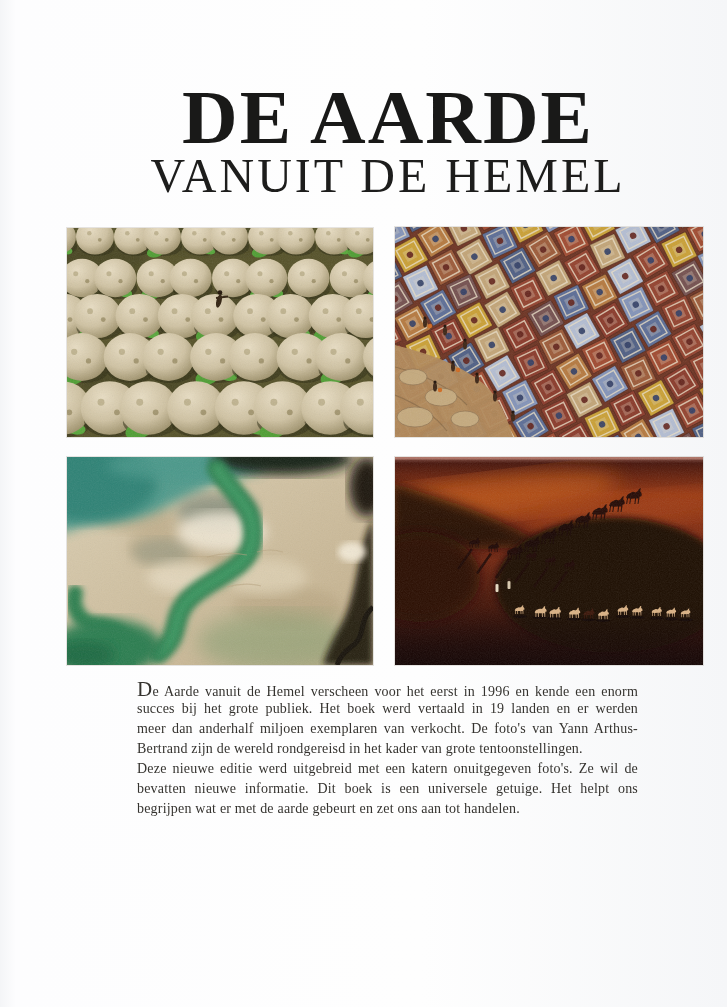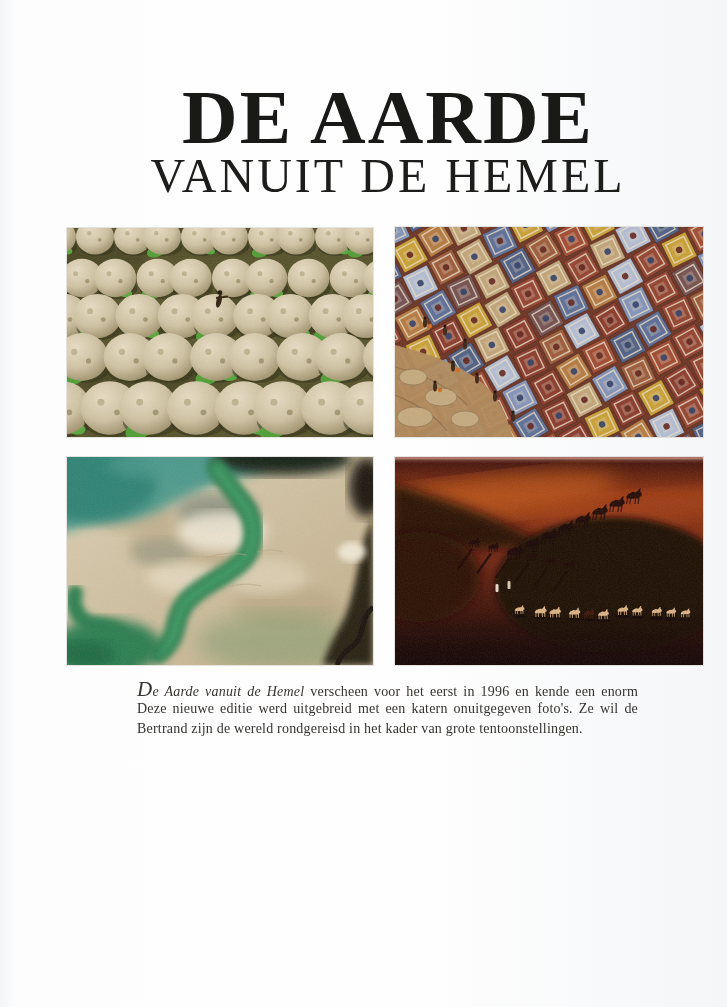--- a/index.html
+++ b/index.html
@@ -23,21 +23,21 @@
   .p1{left:67px;top:228px;width:306px;height:209px;}
   .p2{left:395px;top:227px;width:308px;height:210px;}
   .p3{left:67px;top:457px;width:306px;height:208px;}
   .p4{left:395px;top:457px;width:308px;height:208px;}
   .bodytext{
     position:absolute;left:137px;top:679px;width:501px;
     color:#35332f;font-size:14px;letter-spacing:.2px;
   }
   .line{height:20px;line-height:20px;text-align:justify;white-space:nowrap;}
   .line.jl{text-align-last:justify;}
-  .lead{font-style:italic;}
+  .lead{}
   .lead-cap{font-size:21px;line-height:20px;}
   .defs-holder{position:absolute;width:0;height:0;}
 </style>
 </head>
 <body>
 
 <svg class="defs-holder" aria-hidden="true">
   <defs>
     <path id="camel" d="M2.2,7.6 C2.4,5.6 3.6,4.4 5.2,4.2 C6.2,3.2 7.6,3.0 8.8,3.8 C9.6,3.4 10.4,3.4 11.0,2.2 C11.3,1.2 12.2,0.6 12.9,0.9 C12.7,1.6 12.6,2.3 12.8,3.1 C13.8,3.7 14.5,4.9 14.3,6.0 C14.1,6.6 13.4,6.7 12.9,6.5 L12.9,11.8 L12.1,11.8 L12.0,7.9 L10.3,7.9 L10.4,11.8 L9.6,11.8 L9.4,7.9 L6.3,8.1 L6.3,11.8 L5.5,11.8 L5.4,8.0 L3.8,7.9 L3.8,11.8 L3.0,11.8 L3.0,7.7 Z"></path>
     <filter id="b3">
@@ -1603,17 +1603,21 @@
         <use href="#camel" transform="translate(269.4 150) scale(0.8200000000000001)" fill="#dab184"></use>
         <ellipse cx="291" cy="162.8" rx="7" ry="1.4" fill="#0e0202" opacity="0.8"></ellipse>
         <use href="#camel" transform="translate(284 150.8) scale(0.8)" fill="#dab184"></use>
         <rect x="0" y="0" width="308" height="2.5" fill="#b5786a" opacity="0.85"></rect>
         <rect x="0" y="0" width="308" height="208" fill="#888" filter="url(#grain)" opacity="0.12"></rect>
       </svg>
   </figure>
 
   <div class="bodytext">
     <div class="line jl"><span class="lead"><span class="lead-cap">D</span><span>e Aarde vanuit de Hemel</span></span><span> verscheen voor het eerst in 1996 en kende een enorm</span></div>
+    <div class="line jl">succes bij het grote publiek. Het boek werd vertaald in 19 landen en er werden</div>
+    <div class="line jl">meer dan anderhalf miljoen exemplaren van verkocht. De foto's van Yann Arthus-</div>
+    <div class="line">Bertrand zijn de wereld rondgereisd in het kader van grote tentoonstellingen.</div>
     <div class="line jl">Deze nieuwe editie werd uitgebreid met een katern onuitgegeven foto's. Ze wil de</div>
-    <div class="line">Bertrand zijn de wereld rondgereisd in het kader van grote tentoonstellingen.</div>
+    <div class="line jl">bevatten nieuwe informatie. Dit boek is een universele getuige. Het helpt ons</div>
+    <div class="line">begrijpen wat er met de aarde gebeurt en zet ons aan tot handelen.</div>
   </div>
 
 </div>
 
 </body></html>

